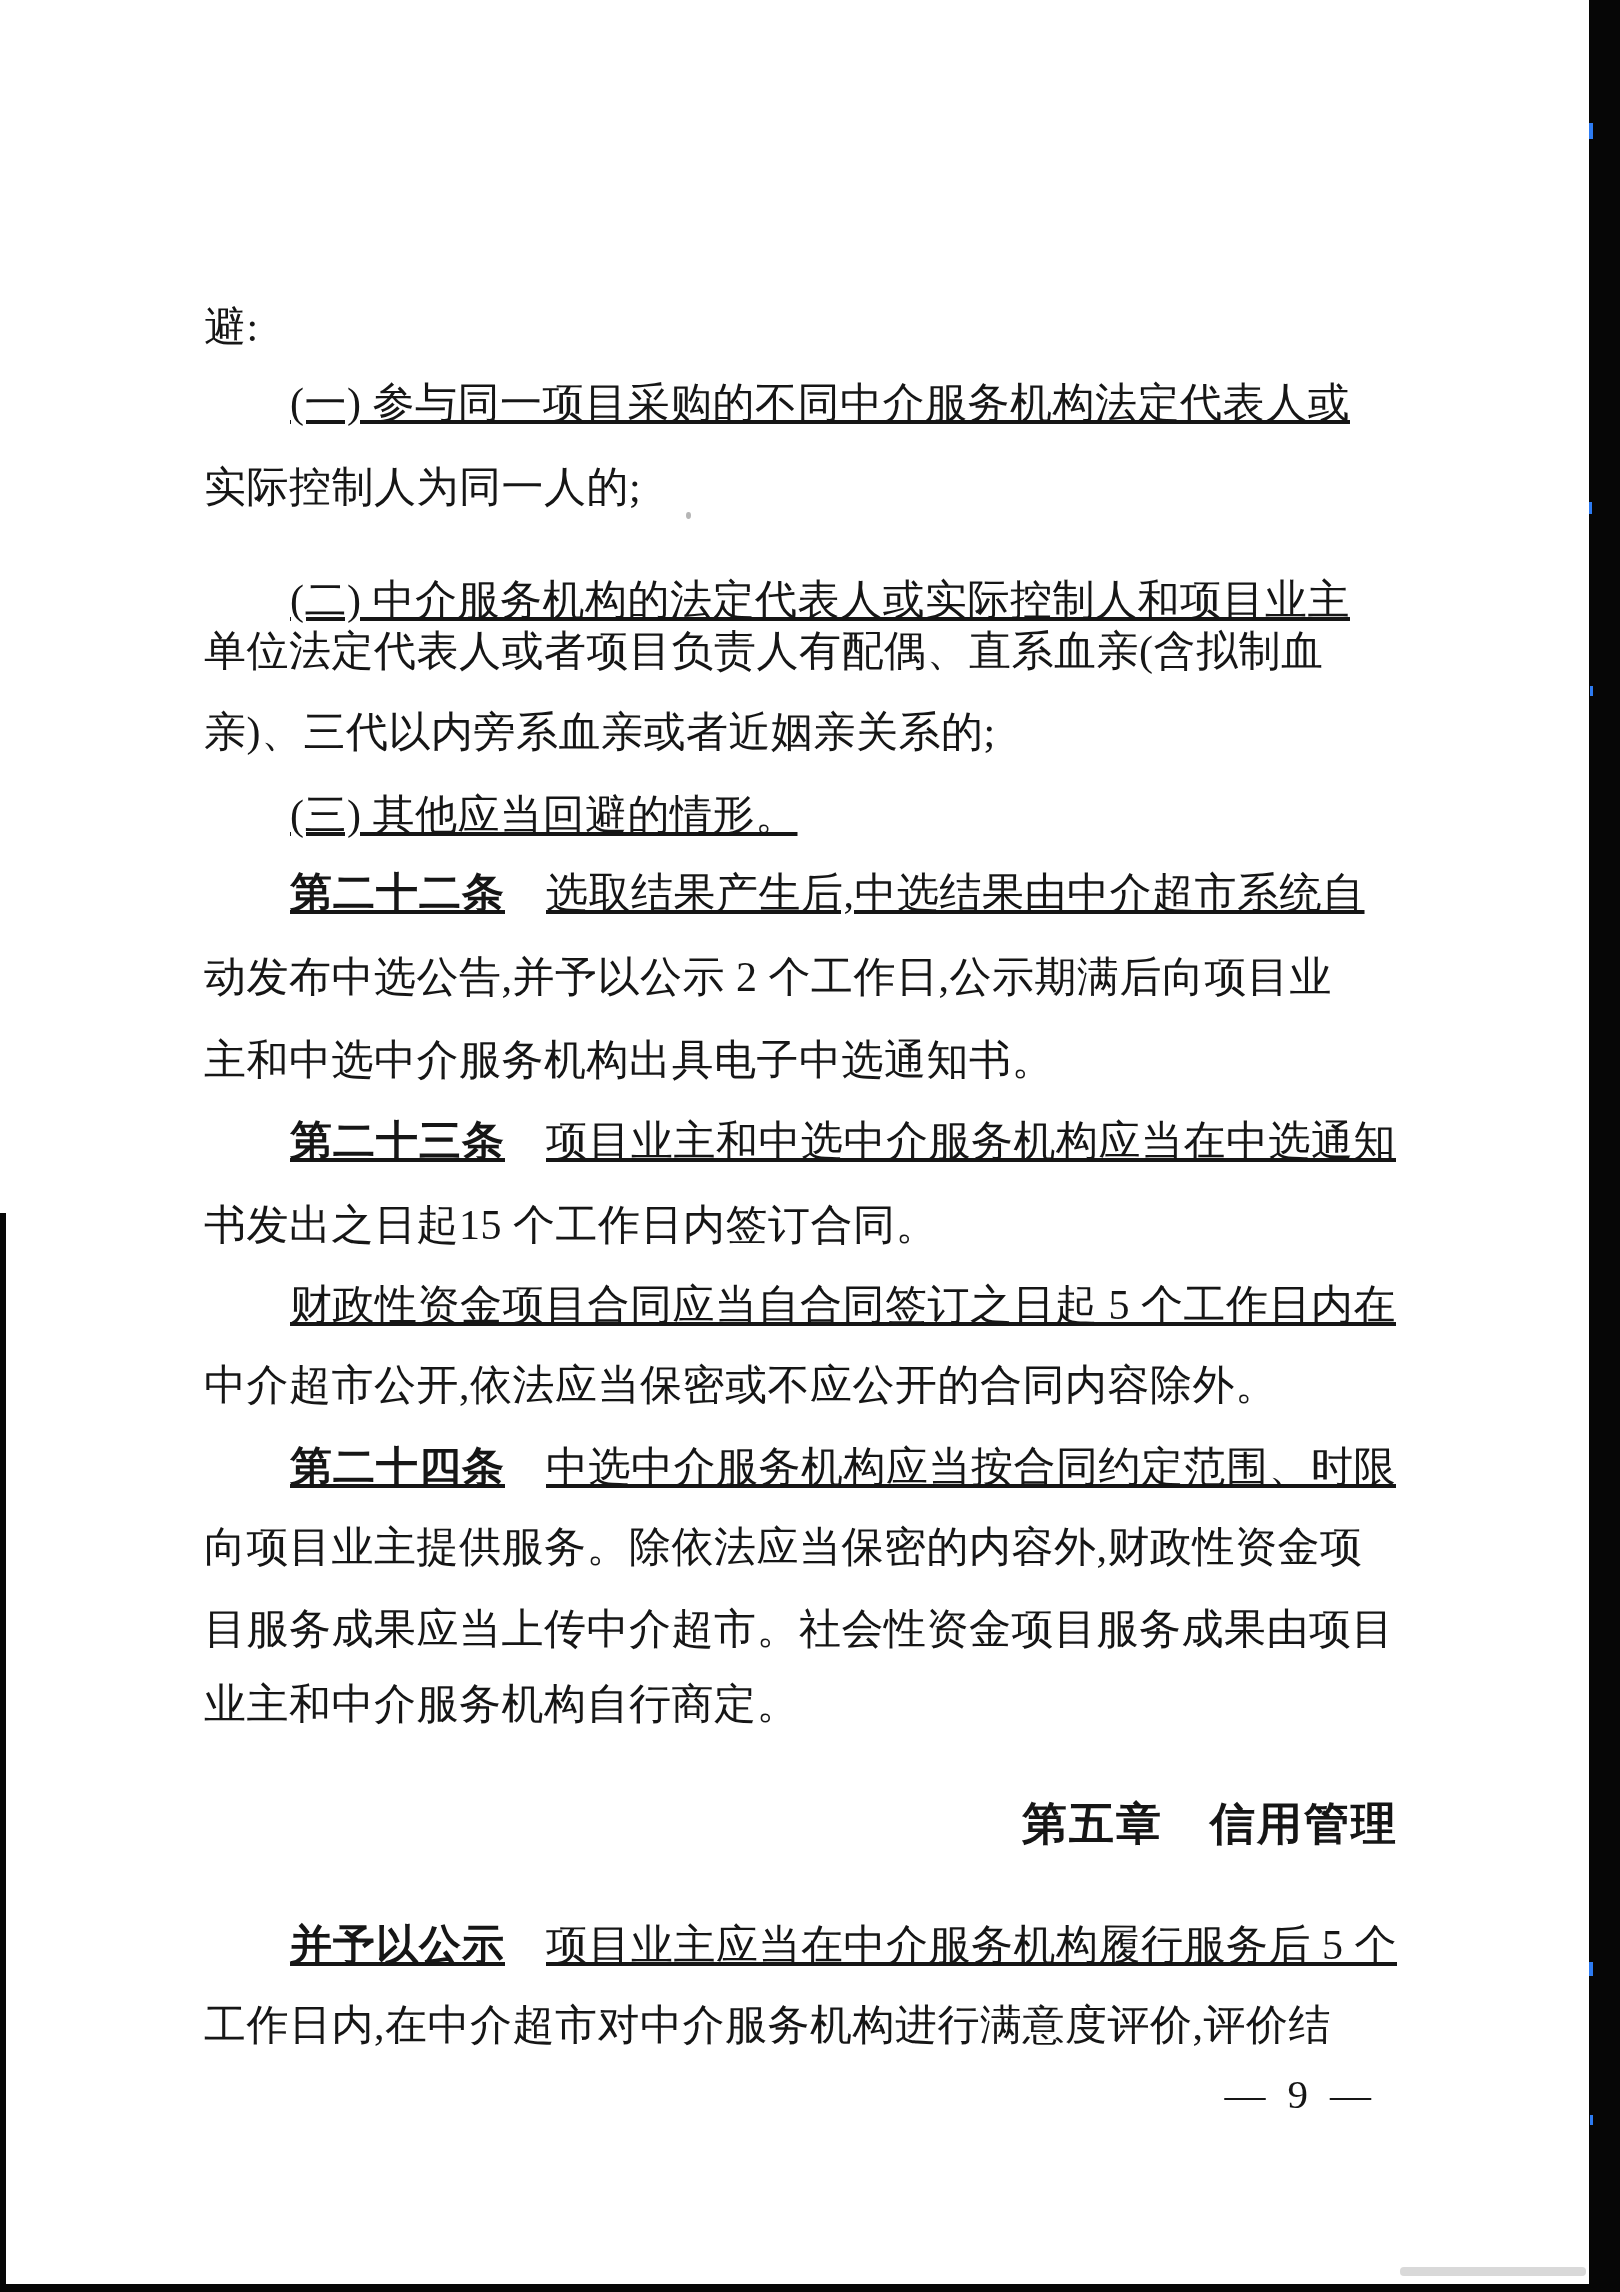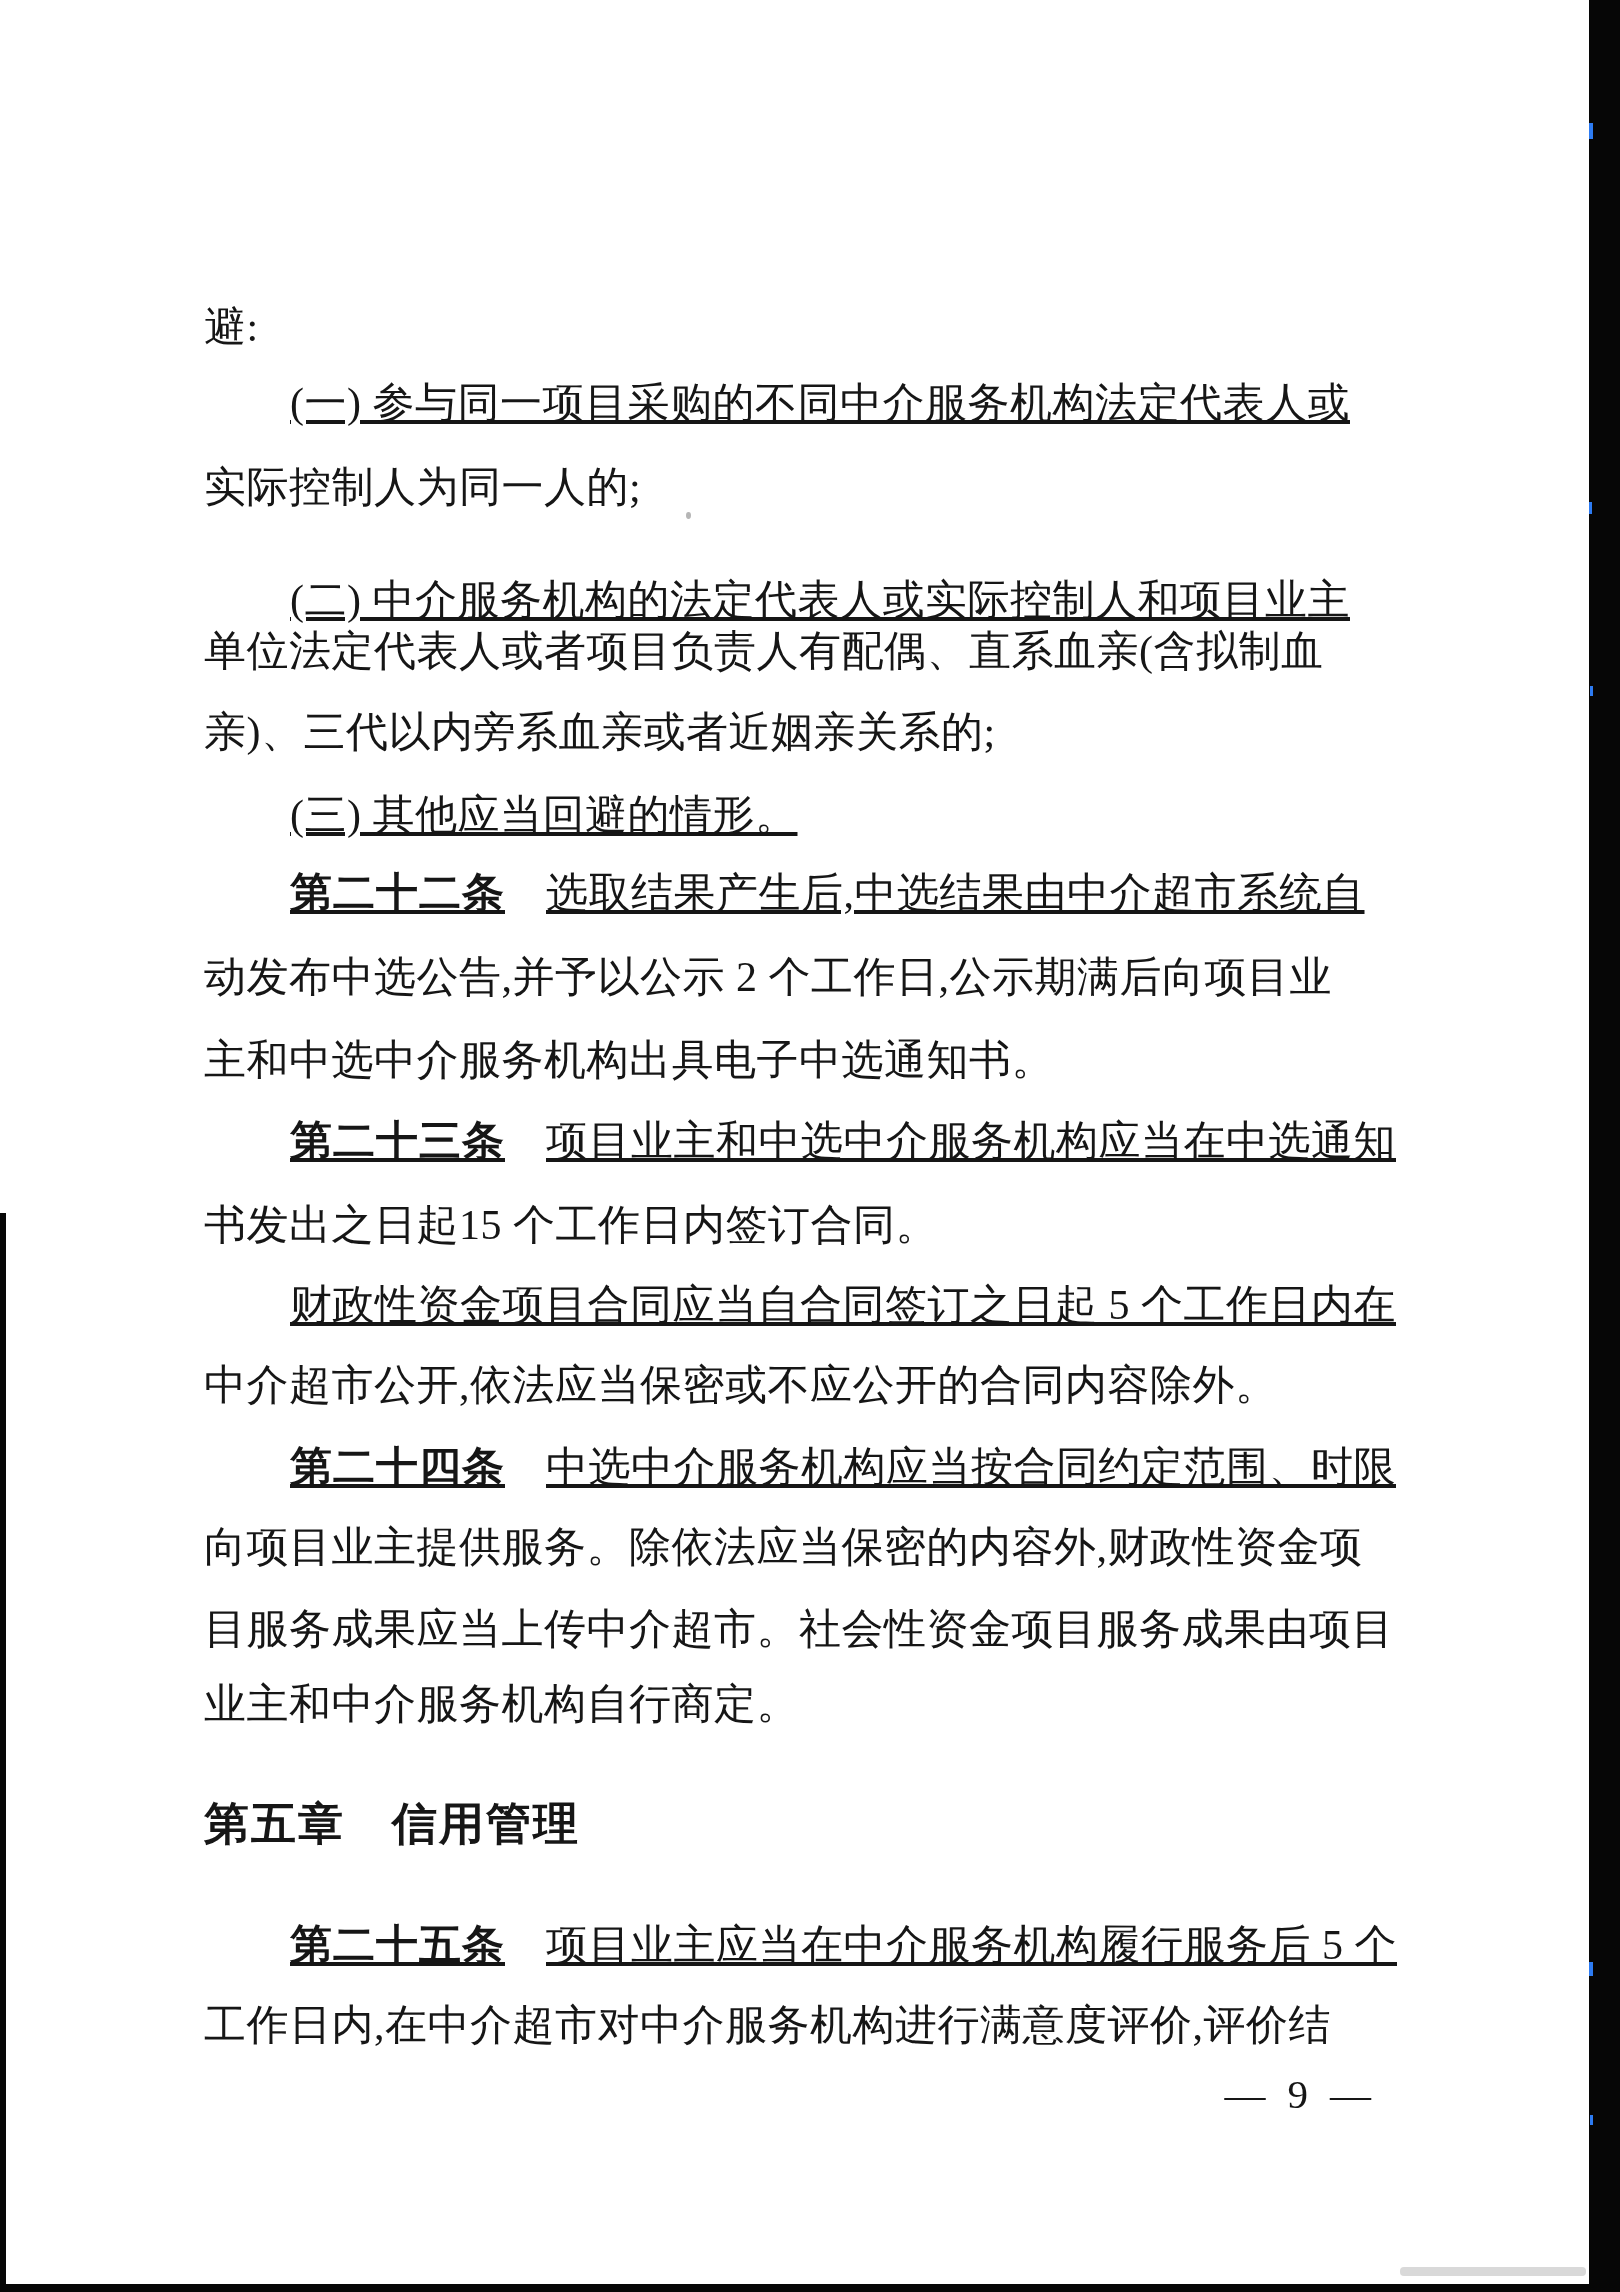--- a/index.html
+++ b/index.html
@@ -17,21 +17,21 @@
     font-size:42px;line-height:1.15;
     letter-spacing:0.5px;
     white-space:nowrap;
   }
   .indent{padding-left:86px;text-decoration:underline;}
   .bold-prefix{font-weight:bold;margin-right:41px;letter-spacing:1px;}
   .chapter{
     position:absolute;
     left:204px;width:1194px;top:1794px;
     font-size:45px;font-weight:bold;
-    text-align:left;letter-spacing:2px;
+    text-align:right;letter-spacing:2px;
   }
   .pagenum{
     position:absolute;
     left:204px;width:1173px;top:2070px;
     font-size:41px;text-align:right;letter-spacing:5.9px;
   }
   .edge{position:absolute;background:#060606;}
   .edge-right{left:1589px;top:0;width:31px;height:2293px;}
   .edge-bottom{left:0;top:2284px;width:1620px;height:8.8px;}
   .edge-left{left:0;top:1213px;width:5.9px;height:1079px;}
@@ -79,21 +79,21 @@
   </div>
 
   <div class="line" style="top:1361px">中介超市公开,依法应当保密或不应公开的合同内容除外。</div>
   <div class="line" style="top:1523px">向项目业主提供服务。除依法应当保密的内容外,财政性资金项</div>
   <div class="line" style="top:1605px">目服务成果应当上传中介超市。社会性资金项目服务成果由项目</div>
   <div class="line" style="top:1680px">业主和中介服务机构自行商定。</div>
 
   <div class="chapter">第五章　信用管理</div>
 
   <div class="line indent" style="top:1921px">
-    <span class="bold-prefix">第二十五条</span><span>项目业主应当在中介服务机构履行服务后 5 个</span>
+    <span class="bold-prefix">并予以公示</span><span>项目业主应当在中介服务机构履行服务后 5 个</span>
   </div>
   <div class="line" style="top:2001px">工作日内,在中介超市对中介服务机构进行满意度评价,评价结</div>
 
   <div class="pagenum">— 9 —</div>
 
   <div class="edge edge-right"></div>
   <div class="edge edge-bottom"></div>
   <div class="edge edge-left"></div>
   <div class="speck speck1"></div>
   <div class="speck speck2"></div>

